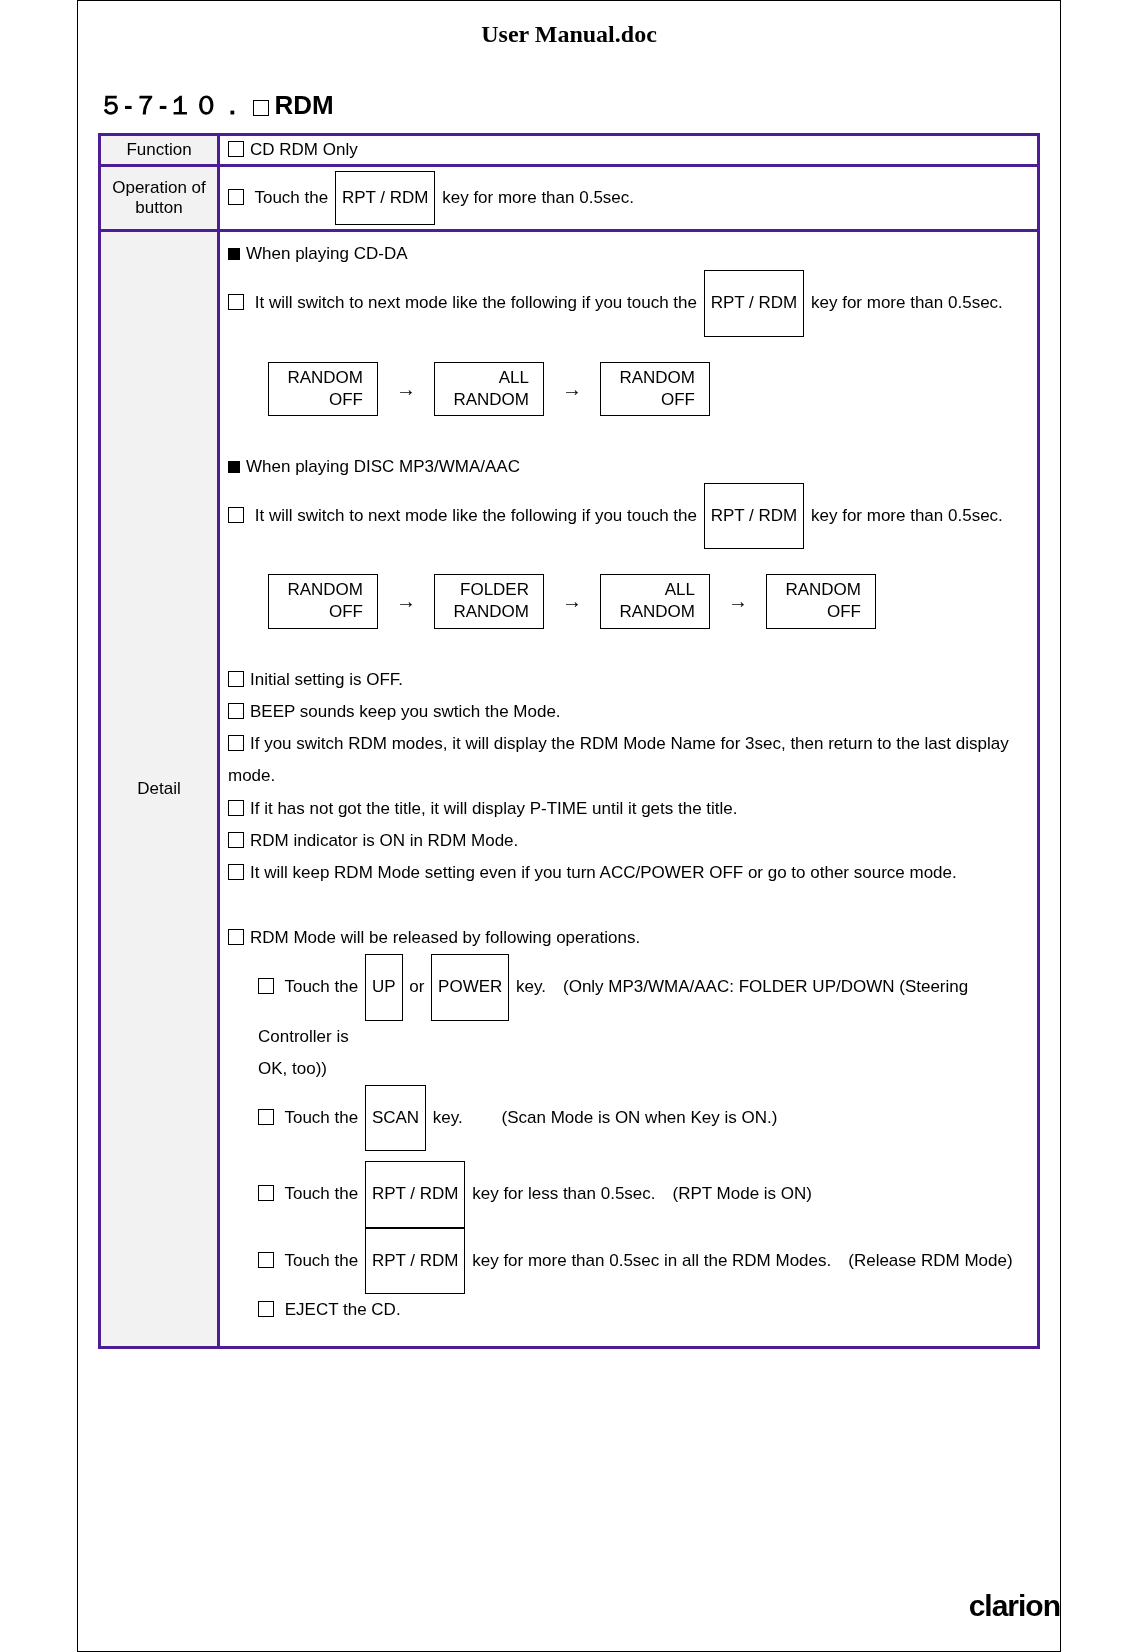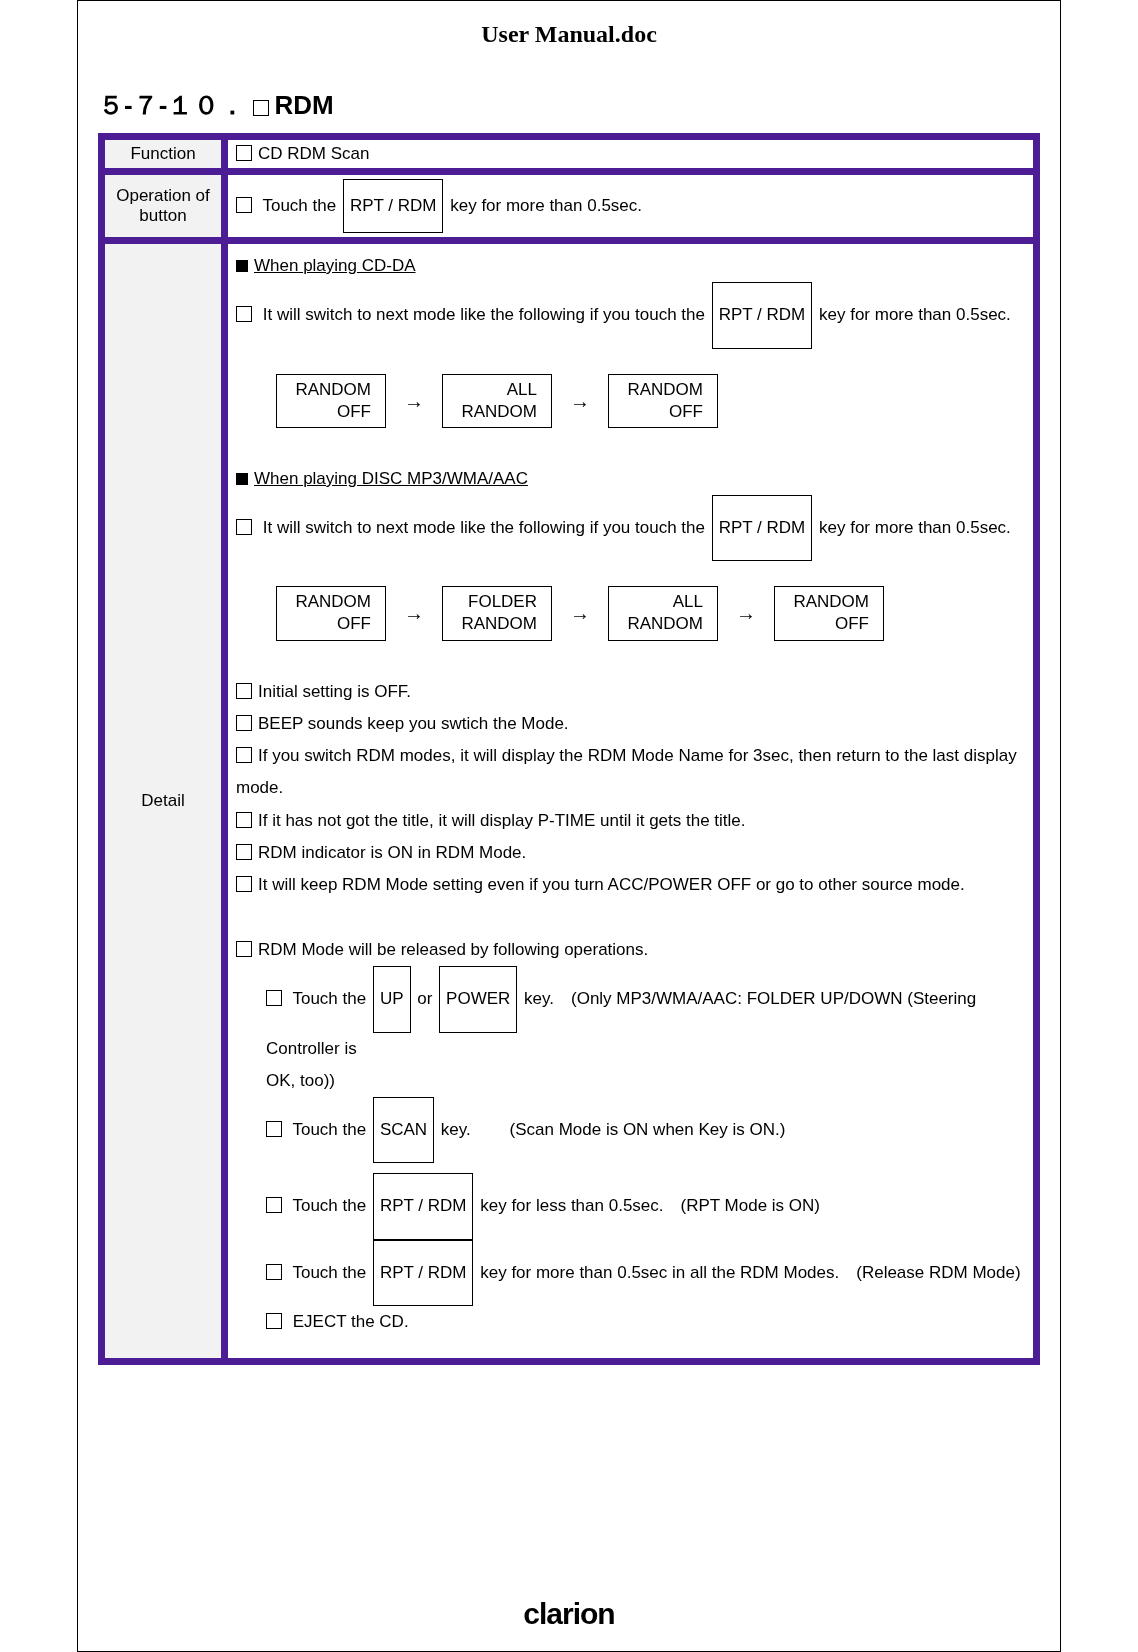--- a/index.html
+++ b/index.html
@@ -28,21 +28,21 @@
     font-size: 26px;
     font-weight: bold;
     margin-bottom: 10px;
   }
   .main-table {
     border-collapse: collapse;
     width: 100%;
     table-layout: fixed;
   }
   .main-table > tbody > tr > td {
-    border: 7px solid #4c1d95;
+    border: 3px solid #4c1d95;
     padding: 4px 8px;
     vertical-align: middle;
     font-size: 17px;
   }
   .left-col {
     width: 100px;
     text-align: center;
     background: #f2f2f2;
   }
   .left-col.top {
@@ -63,21 +63,20 @@
   }
   .blk {
     display: inline-block;
     width: 12px;
     height: 12px;
     background: #000;
     margin-right: 6px;
     vertical-align: -1px;
   }
   .underline {
-    text-decoration: underline;
     text-align: center;
   }
   .keybox {
     display: inline-block;
     border: 1px solid #000;
     padding: 16px 6px;
     margin: 0 2px;
   }
   .flow {
     display: flex;
@@ -93,24 +92,24 @@
   }
   .arrow {
     margin: 0 18px;
     font-size: 20px;
   }
   .indent1 {
     margin-left: 30px;
   }
   .footer {
     position: absolute;
-    bottom: 20px;
+    bottom: 28px;
     left: 0;
     right: 0;
-    text-align: center;
+    text-align: right;
   }
   .brand {
     font-family: Arial, sans-serif;
     font-weight: 900;
     font-size: 30px;
     letter-spacing: -1px;
   }
   .pagenum {
     font-size: 15px;
     margin-top: -4px;
@@ -125,21 +124,21 @@
   <div class="section-heading">
     <span>５-７-１０．</span>
     <span class="chk"></span><span>RDM</span>
   </div>
 
   <table class="main-table">
     <tbody>
     <tr>
       <td class="left-col top">Function</td>
       <td>
-        <span class="chk"></span><span>CD RDM Scan</span>
+        <span class="chk"></span><span>CD RDM Only</span>
       </td>
     </tr>
     <tr>
       <td class="left-col">Operation of button</td>
       <td>
         <span class="chk"></span>
         <span>Touch the</span>
         <span class="keybox">RPT / RDM</span>
         <span>key for more than 0.5sec.</span>
       </td>

